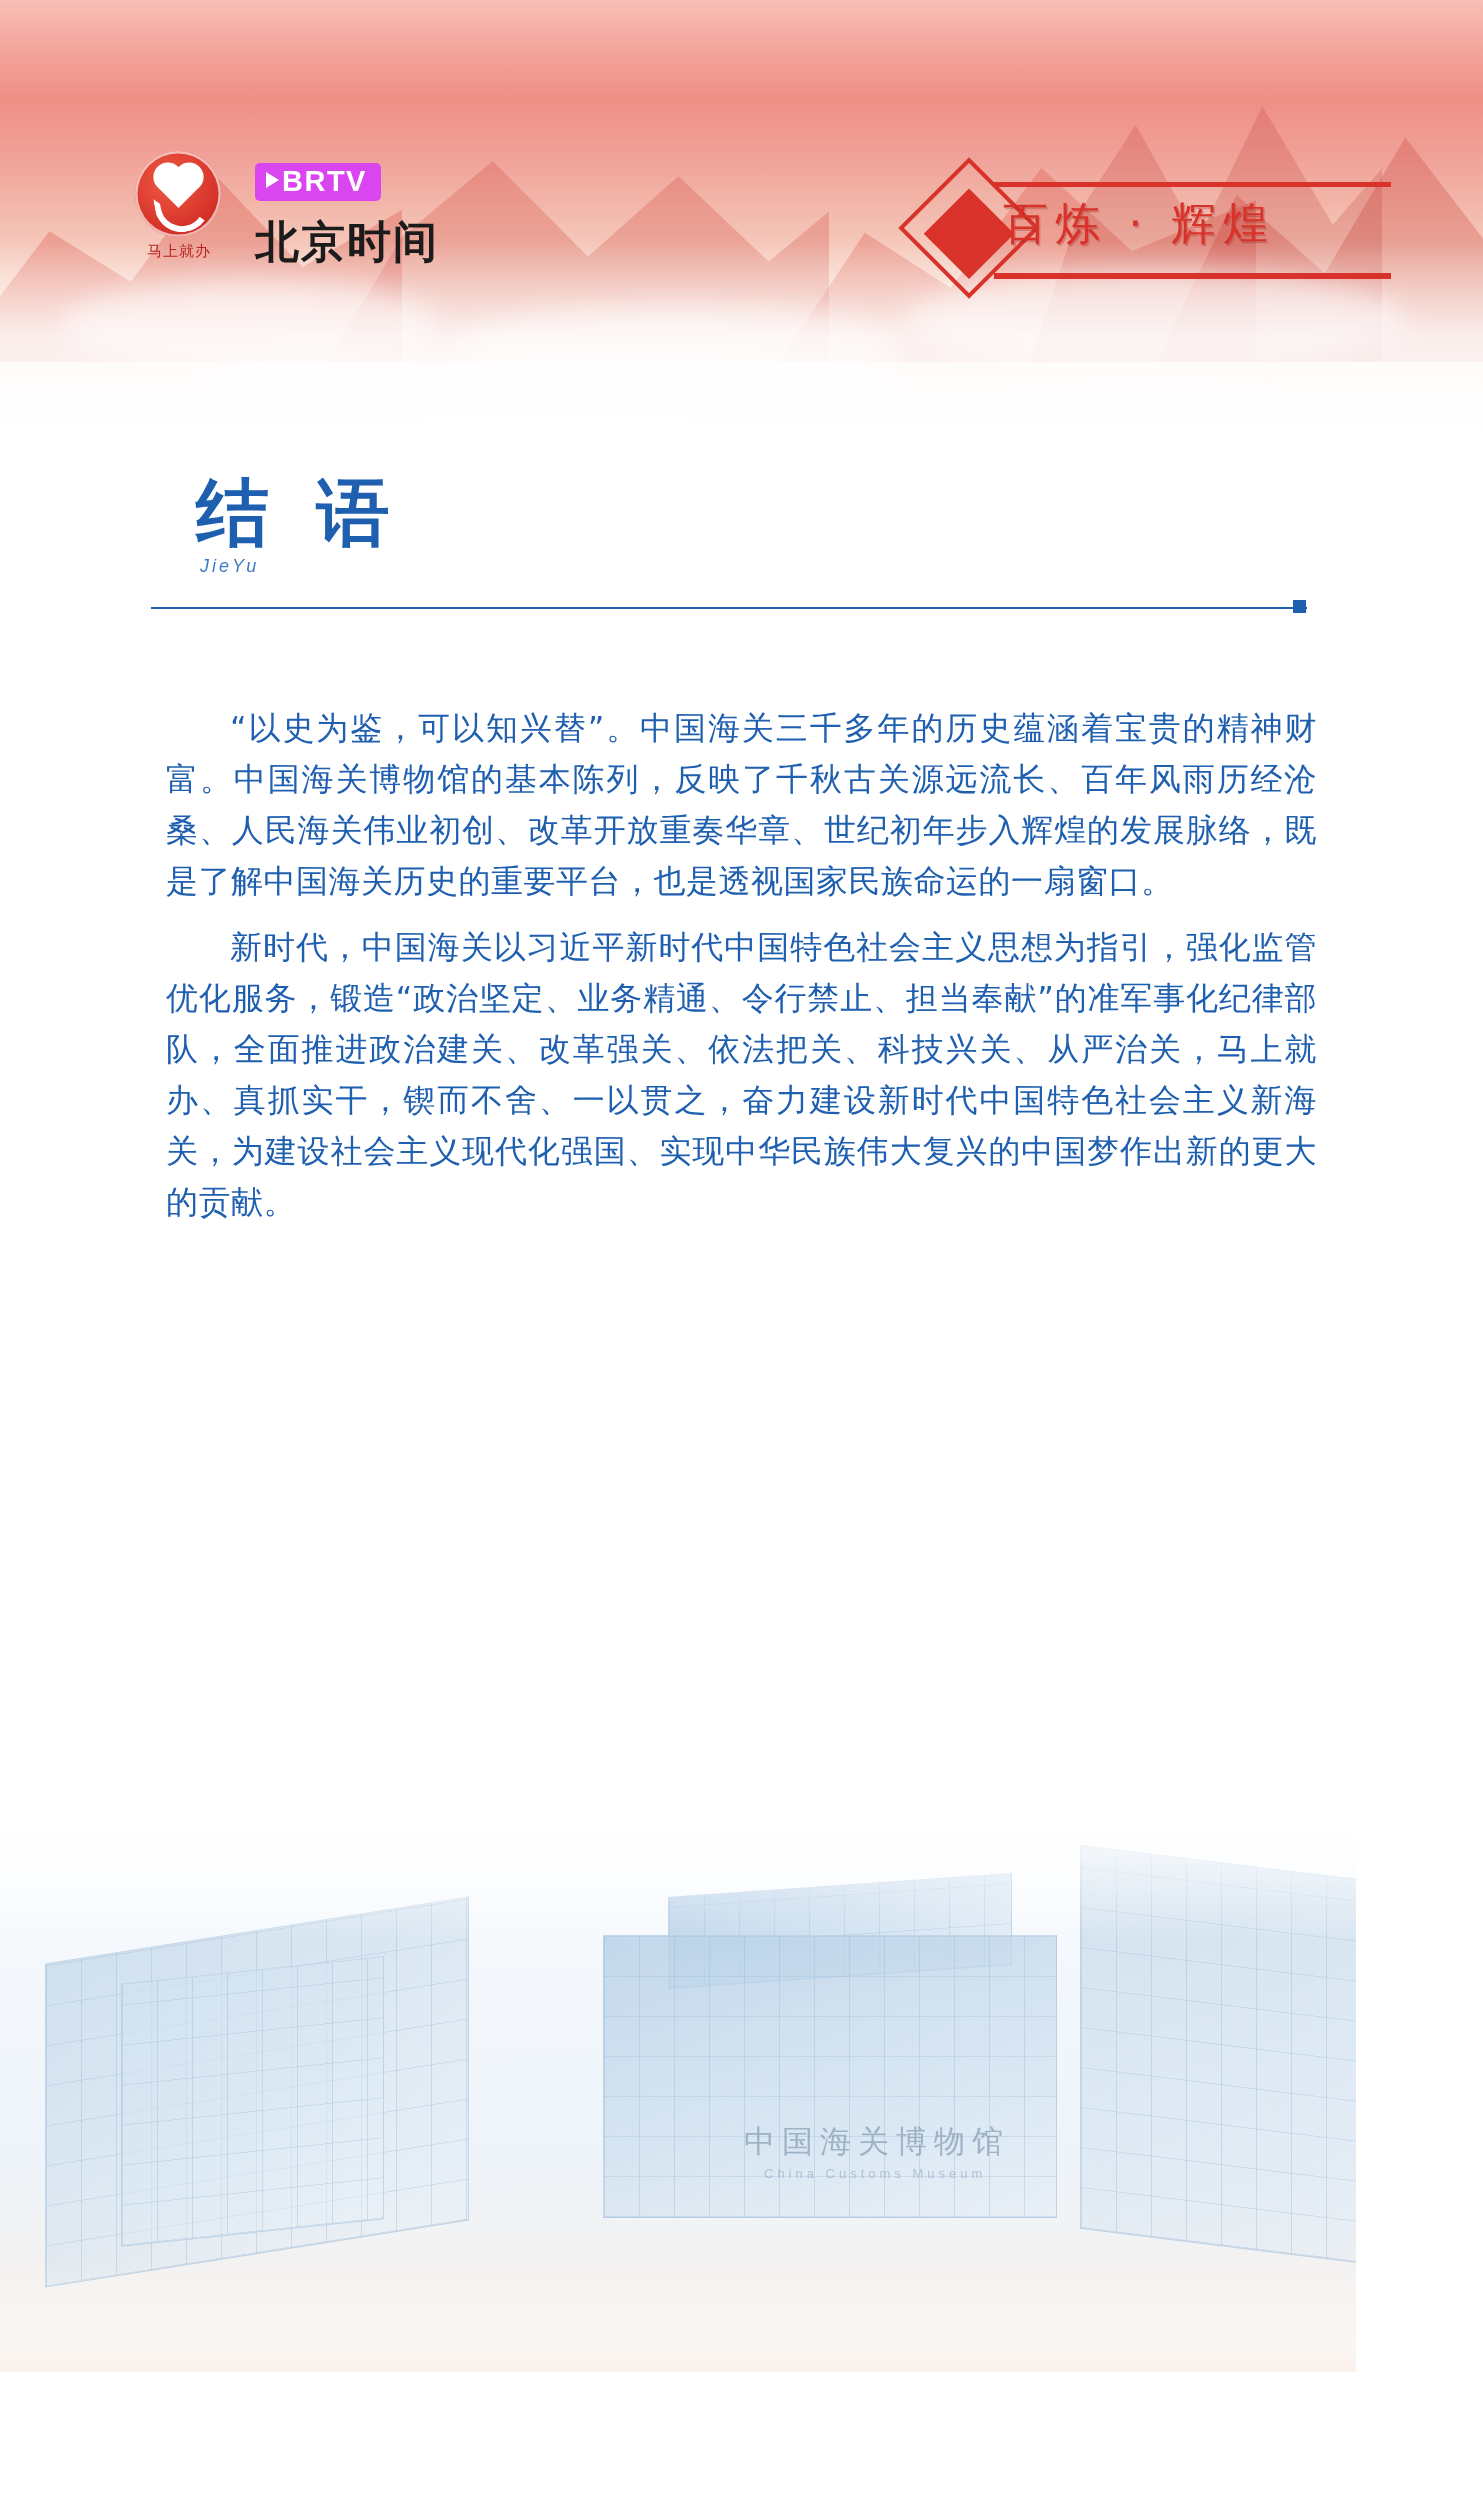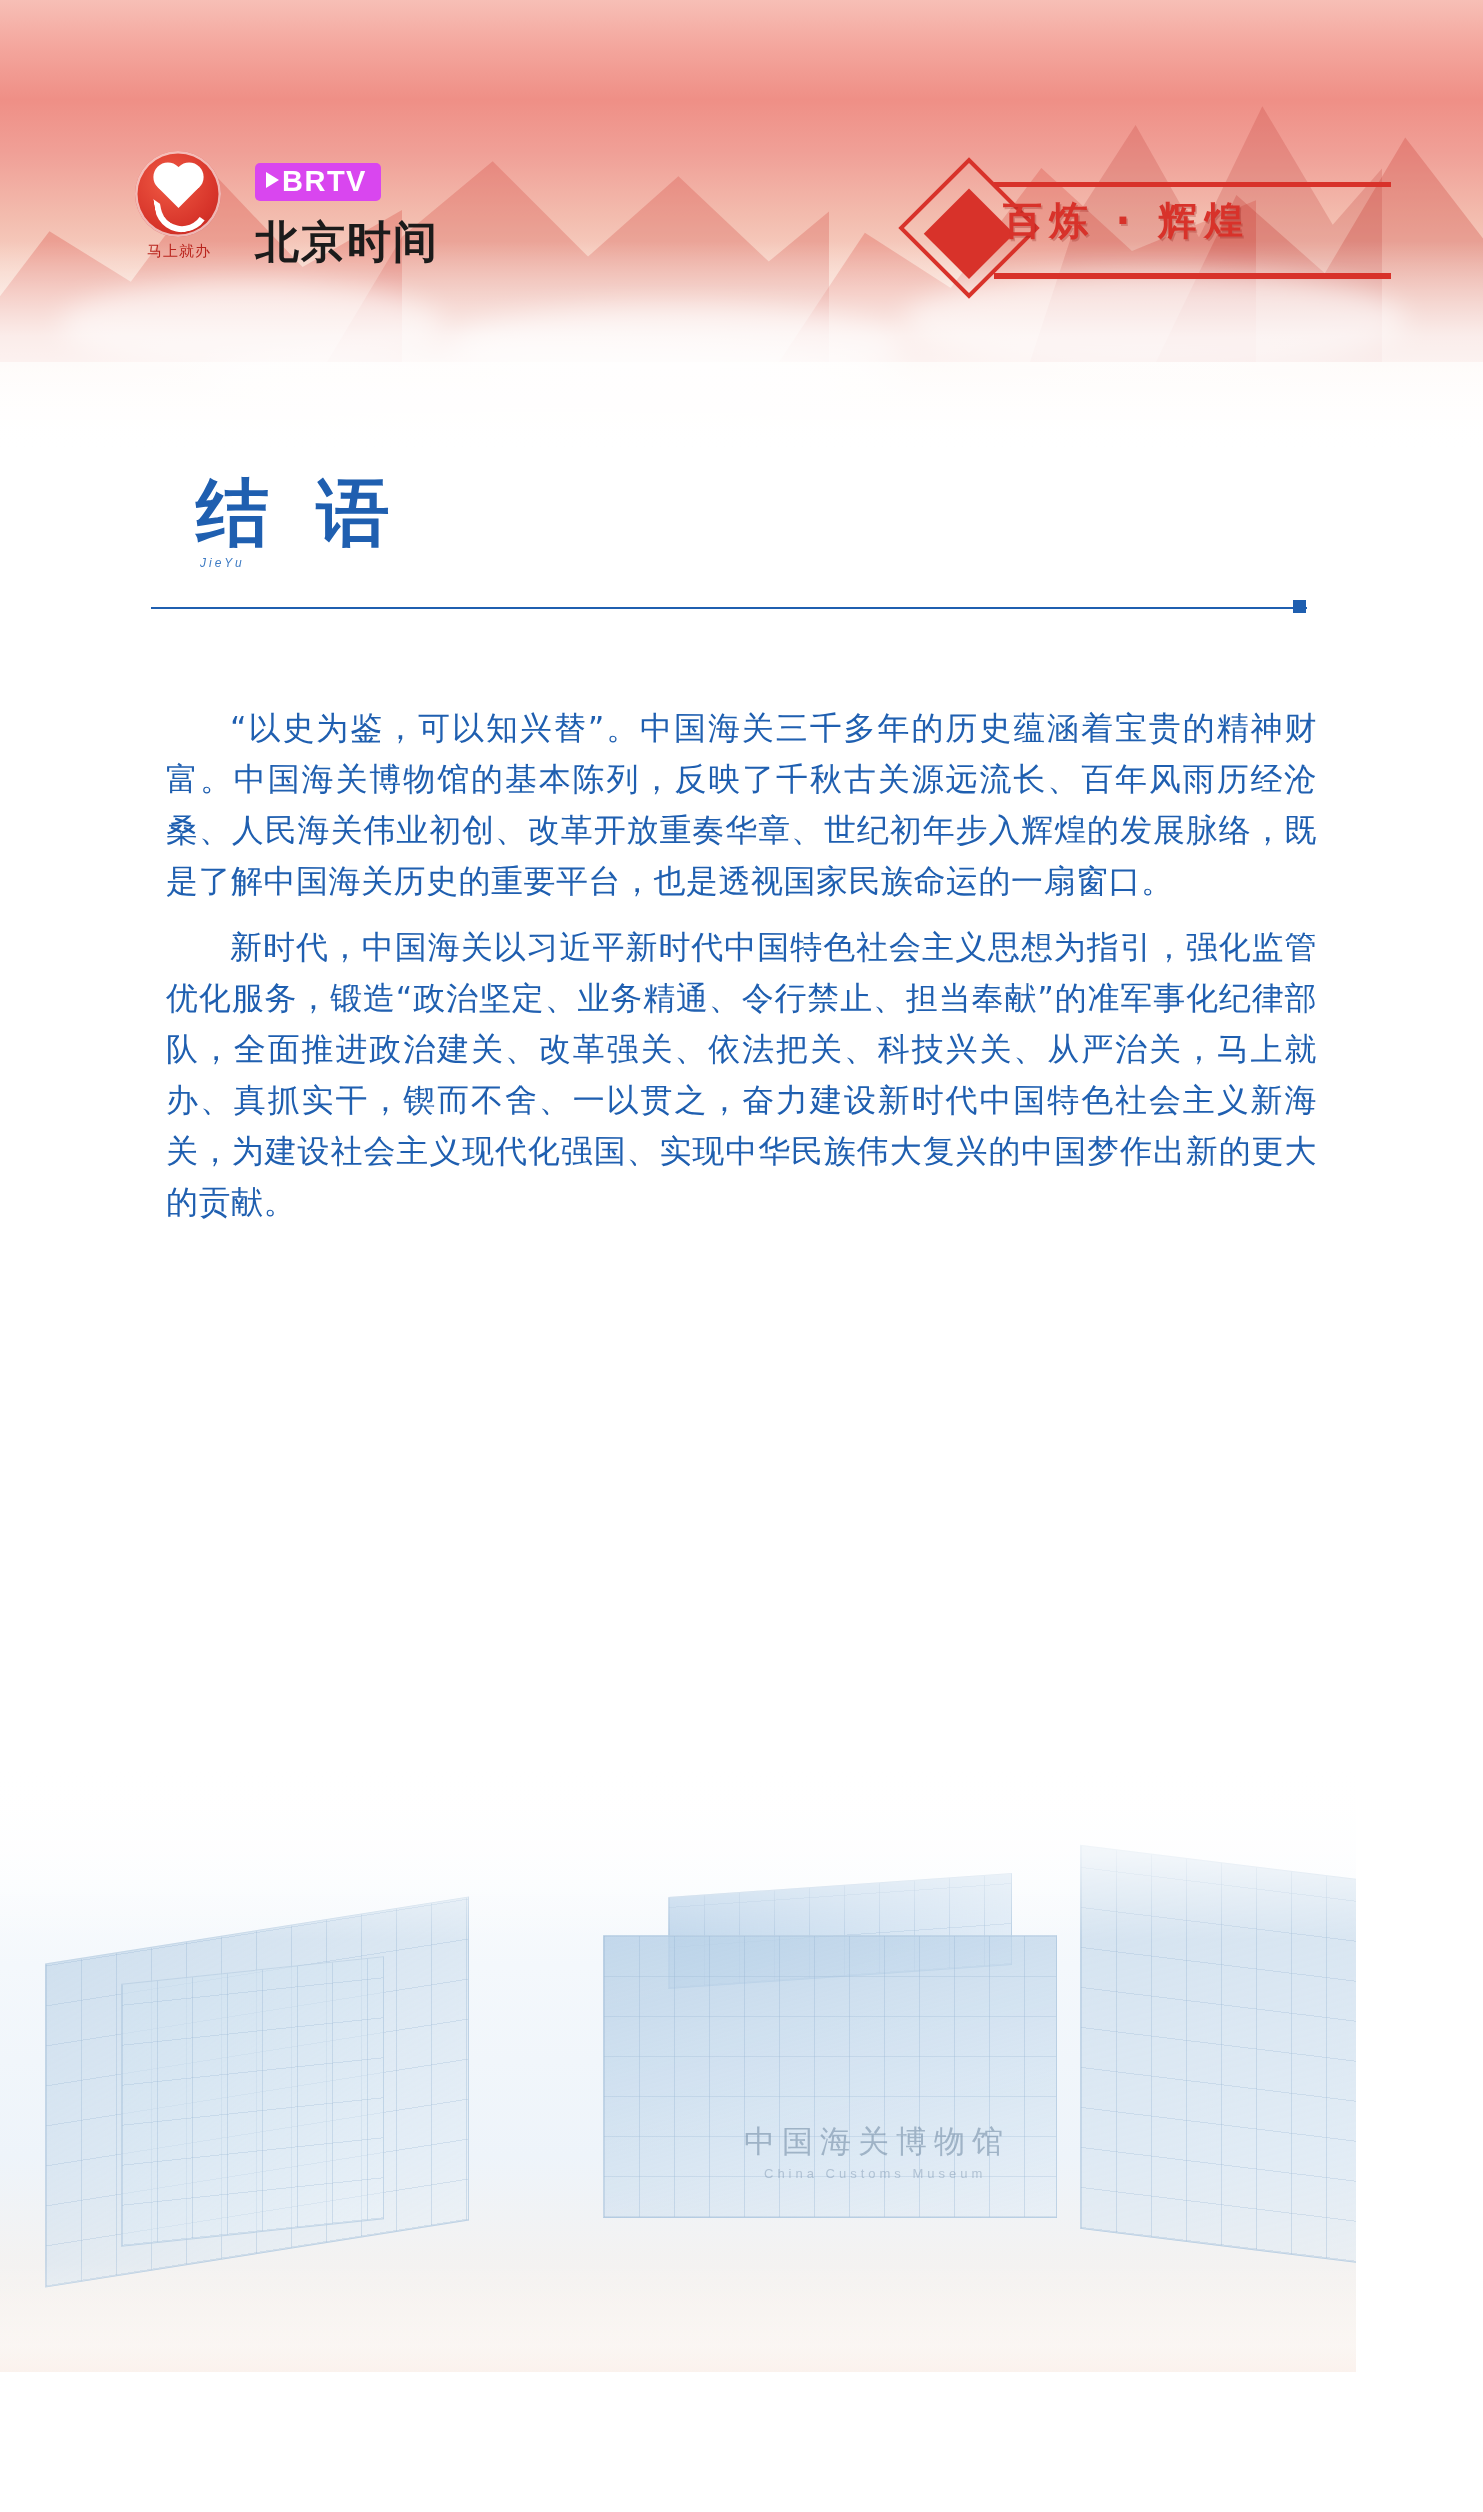--- a/index.html
+++ b/index.html
@@ -171,22 +171,22 @@
   .dia-inner {
     position: absolute;
     left: 18px; top: 18px;
     width: 64px; height: 64px;
     background: #d8322a;
     box-sizing: border-box;
   }
   .dia-text {
     position: absolute;
     left: 84px; top: 38px;
-    font-size: 39px;
-    font-weight: bold;
+    font-size: 45px;
+    font-weight: normal;
     color: #d8322a;
     letter-spacing: 7px;
     white-space: nowrap;
     font-family: "DejaVu Sans", "Liberation Sans", sans-serif;
     text-shadow: 1.5px 1.5px 0 rgba(140,20,15,0.25);
   }
   .dia-bar {
     position: absolute;
     left: 75px; top: 117px;
     width: 397px; height: 6px;
@@ -209,21 +209,21 @@
     font-size: 73px;
     font-weight: bold;
     color: #1f5fb0;
     letter-spacing: 11px;
     font-family: "DejaVu Serif", "Liberation Serif", serif;
     line-height: 1.1;
   }
   .st-py {
     margin-top: 4px;
     margin-left: 4px;
-    font-size: 12px;
+    font-size: 18px;
     color: #3f7cc4;
     letter-spacing: 3px;
     font-style: italic;
     font-family: "Liberation Sans", sans-serif;
   }
   .st-rule {
     position: absolute;
     left: 151px; top: 607px;
     width: 1156px; height: 2px;
     background: #1f5fb0;

